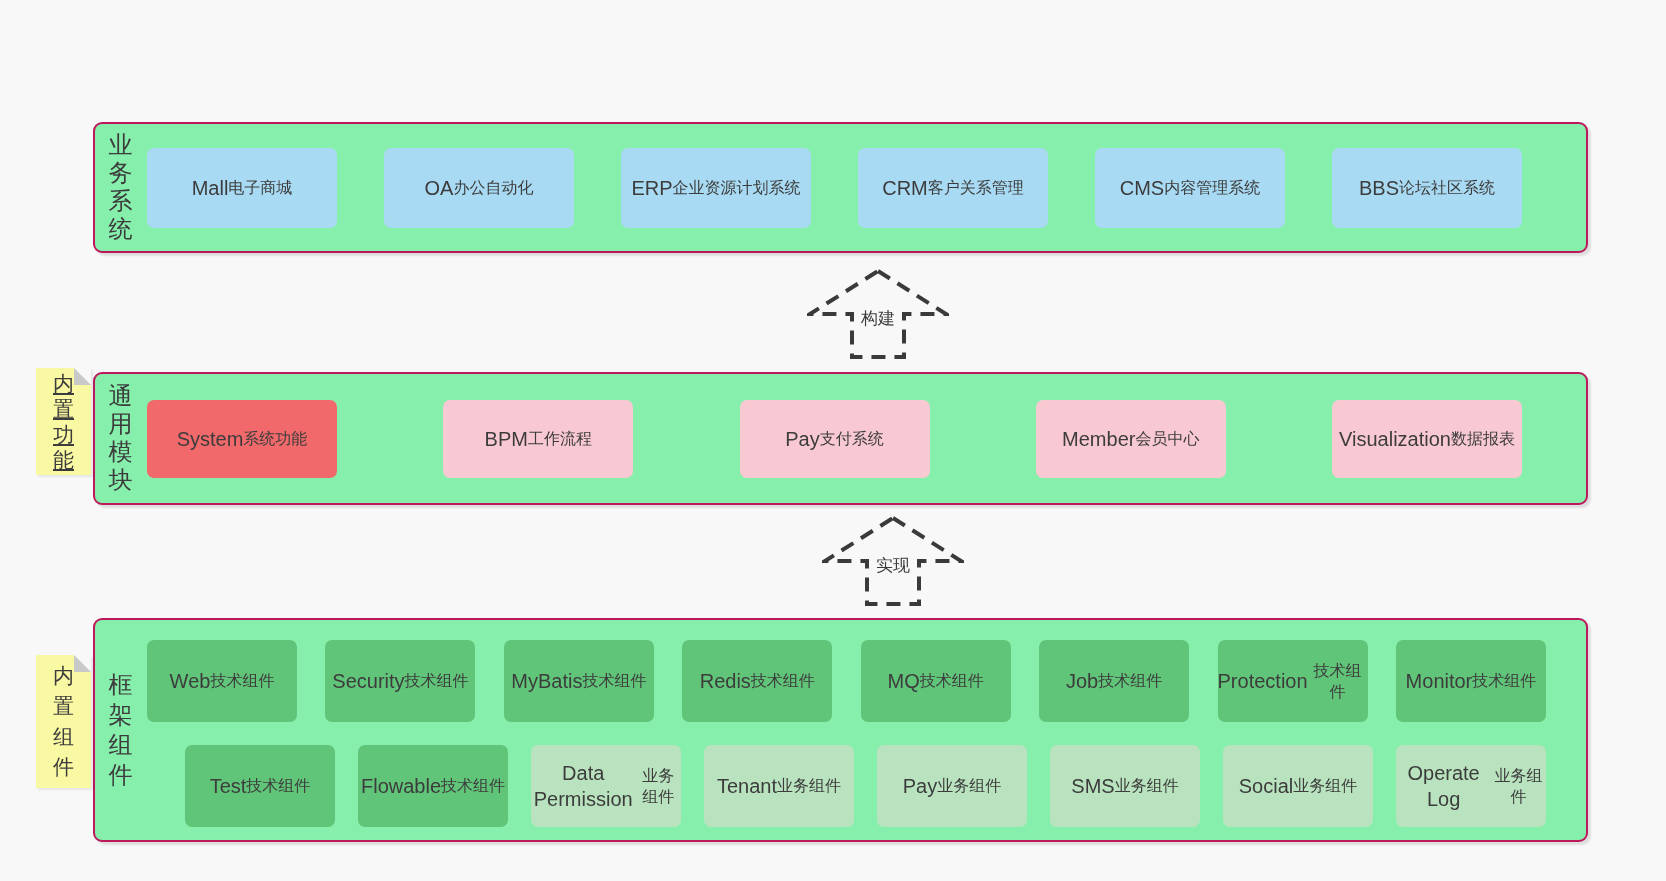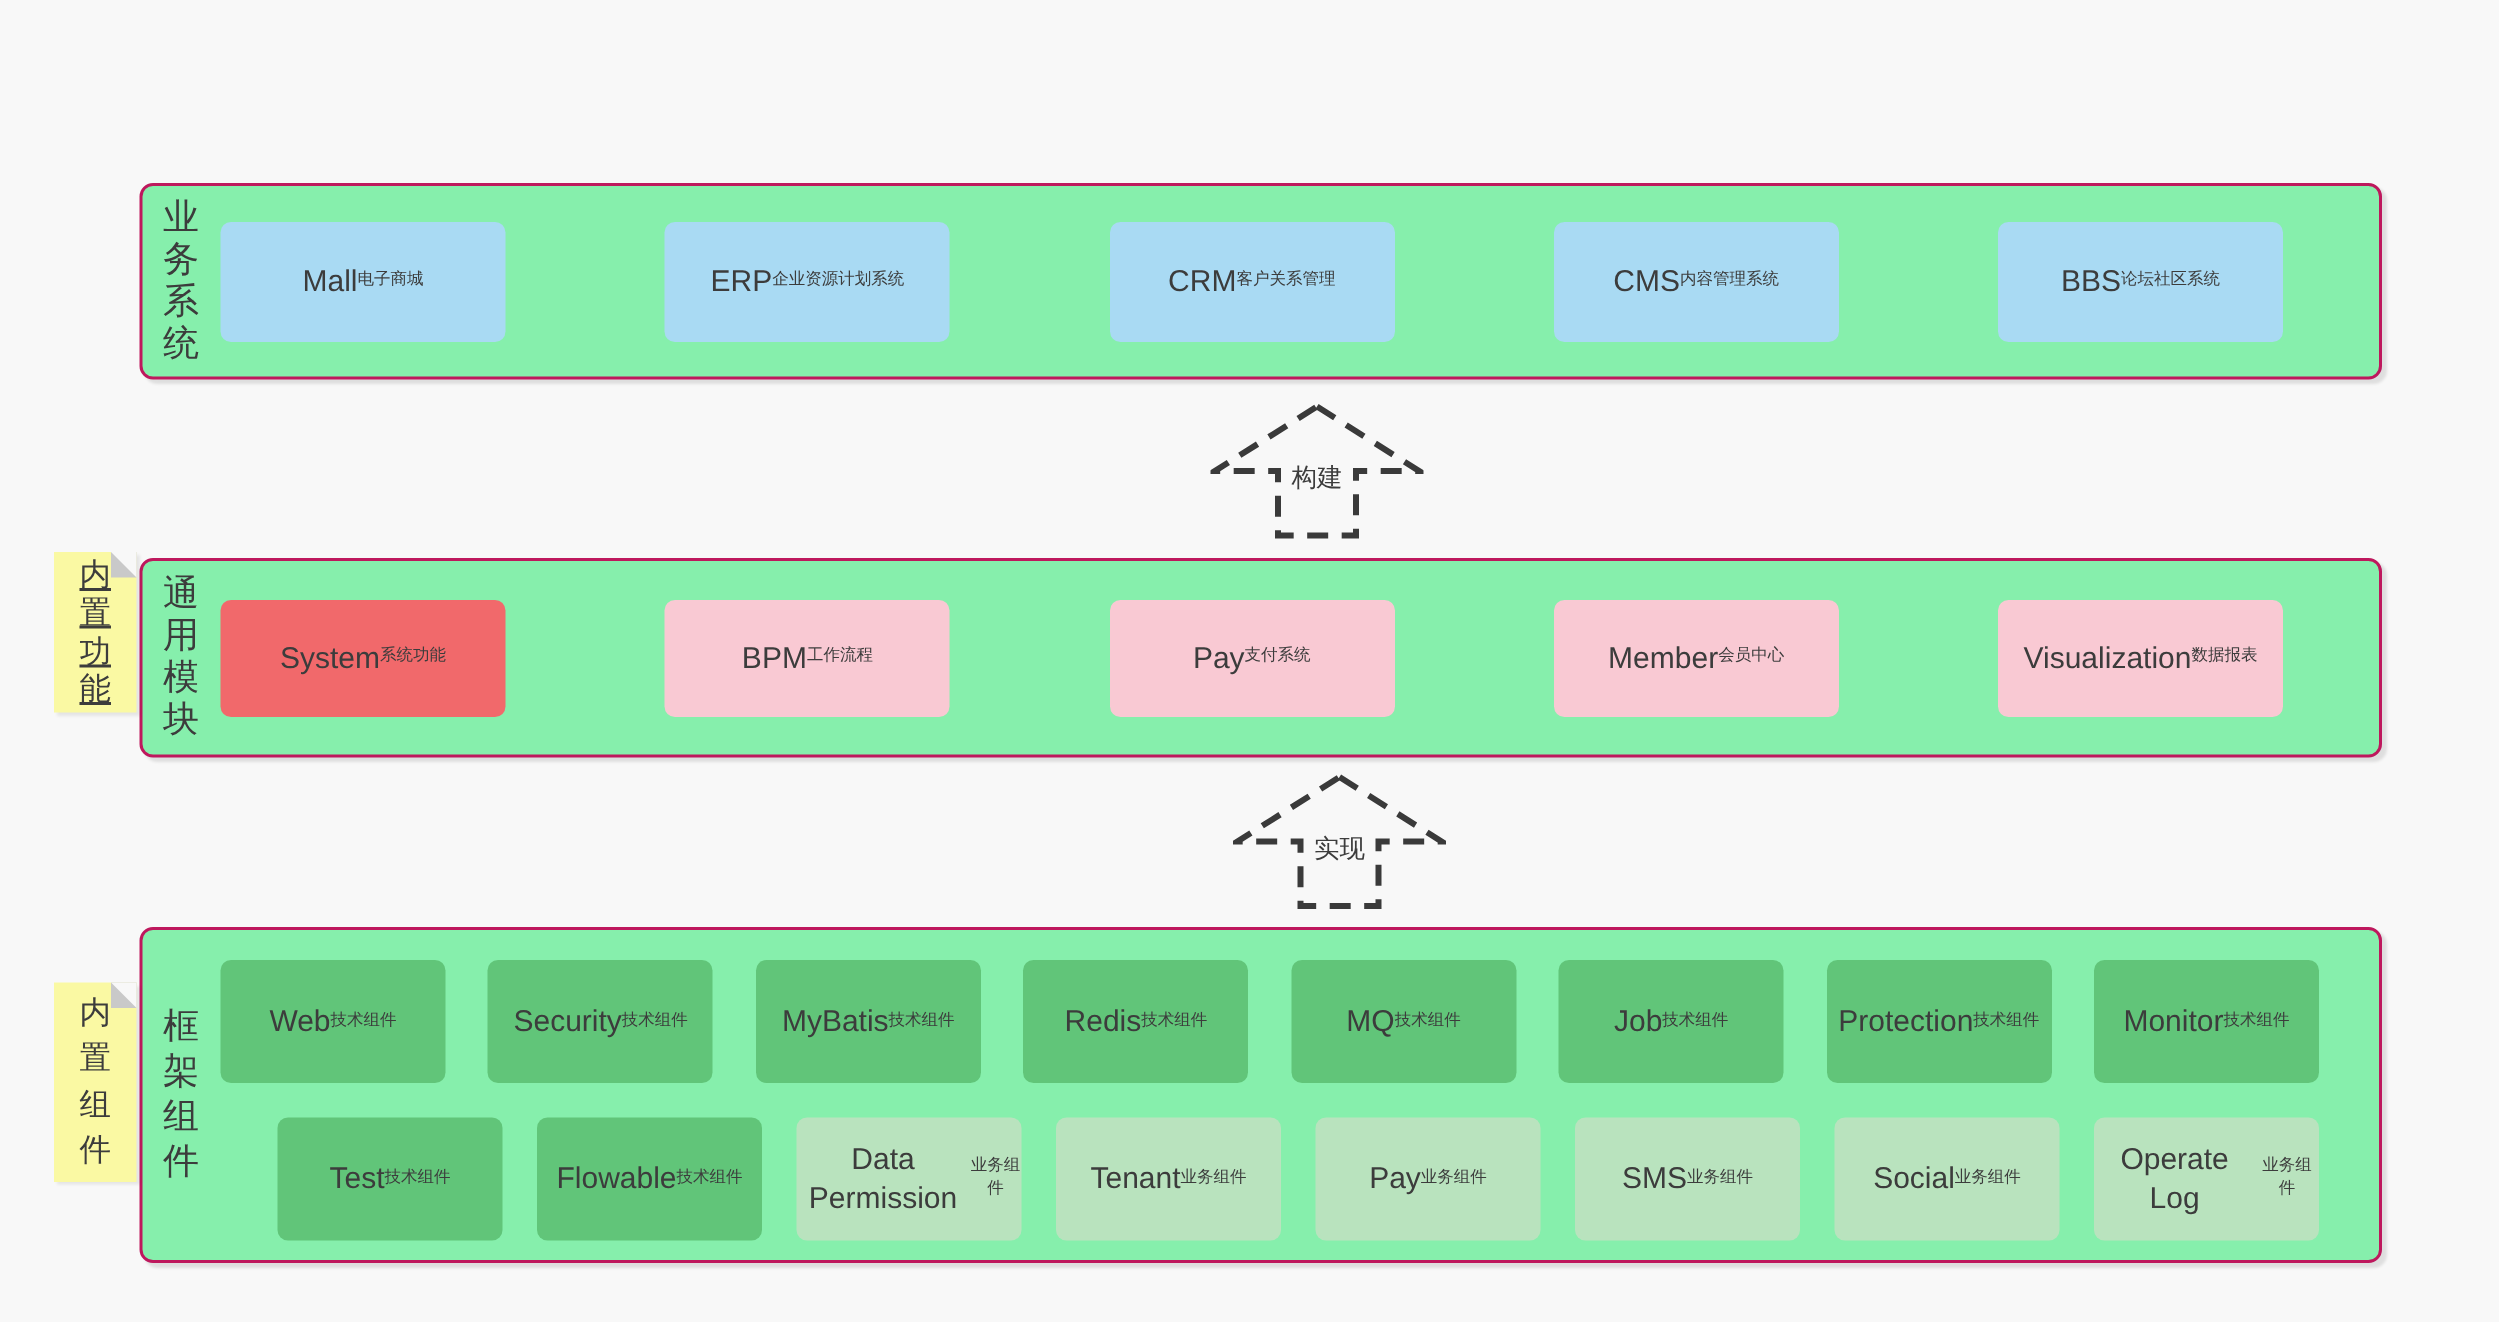--- a/index.html
+++ b/index.html
@@ -55,21 +55,21 @@
     border-radius:7px;
     display:flex; flex-direction:row;
     align-items:center; justify-content:center;
     text-align:center;
   }
   .box-wide   { width:190px; height:80px; }
   #layer-modules .box-wide { height:78px; }
   .box-narrow { width:150px; height:82px; }
 
   .box .en { font-size:20px; line-height:1.3; }
-  .box .cn { font-size:11px; line-height:1.32;font-family:Liberation Mono, monospace; }
+  .box .cn { font-size:16px; line-height:1.32; }
 
   .c-blue        { background:#a9daf3; }
   .c-red         { background:#f1696b; }
   .c-pink        { background:#f9c9d3; }
   .c-green       { background:#61c579; }
   .c-green-light { background:#b9e3be; }
 
   
   .sticky {
     position:absolute; width:55px;
@@ -110,20 +110,24 @@
 <div class="canvas">
 
   <section class="layer" id="layer-business">
     <div class="layer-label v-text">业务系统</div>
     <div class="boxes">
       <div class="box box-wide c-blue">
         <div class="en">Mall</div>
         <div class="cn">电子商城</div>
       </div>
       <div class="box box-wide c-blue">
+        <div class="en">OA</div>
+        <div class="cn">办公自动化</div>
+      </div>
+      <div class="box box-wide c-blue">
         <div class="en">ERP</div>
         <div class="cn">企业资源计划系统</div>
       </div>
       <div class="box box-wide c-blue">
         <div class="en">CRM</div>
         <div class="cn">客户关系管理</div>
       </div>
       <div class="box box-wide c-blue">
         <div class="en">CMS</div>
         <div class="cn">内容管理系统</div>

